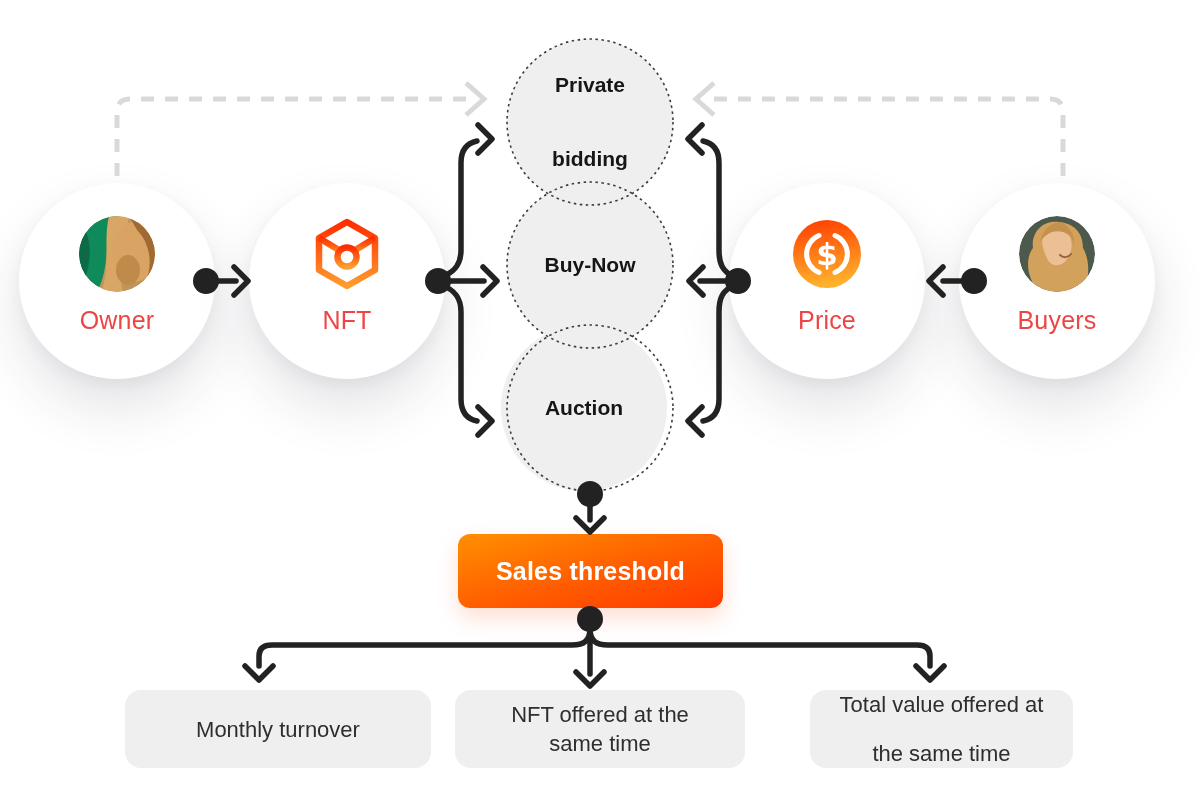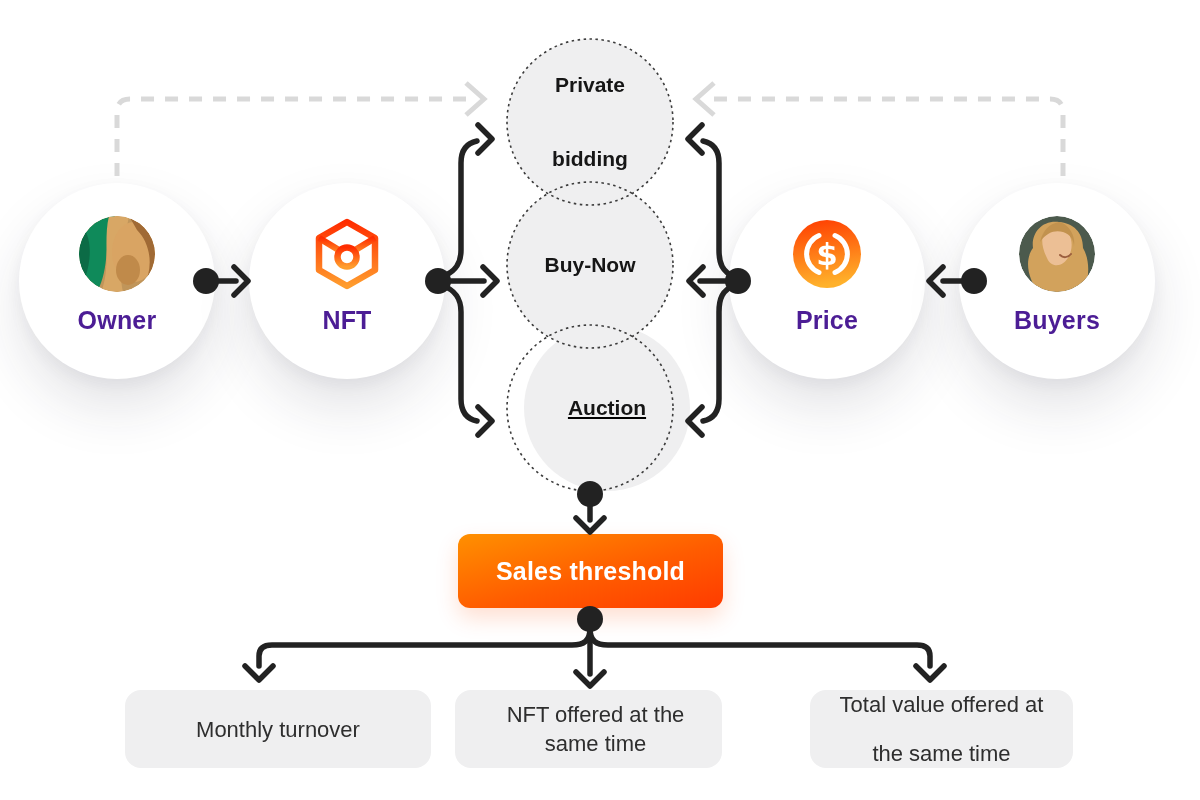--- a/index.html
+++ b/index.html
@@ -11,21 +11,21 @@
   .node{
     position:absolute;width:196px;height:196px;background:#ffffff;border-radius:50%;
     box-shadow:0 28px 55px rgba(35,35,60,.13), 0 6px 16px rgba(35,35,60,.05);
     z-index:1;
   }
   .node .avatar{
     position:absolute;left:60px;top:33px;width:76px;height:76px;border-radius:50%;overflow:hidden;
   }
   .node .nlabel{
     position:absolute;left:0;right:0;top:123px;text-align:center;
-    font-size:25px;font-weight:700;color:#4c1d95;letter-spacing:.2px;
+    font-size:25px;font-weight:400;color:#ef4444;letter-spacing:.2px;
   }
   
   .option{
     position:absolute;width:166px;height:166px;border-radius:50%;background:#efeff0;
     display:flex;flex-direction:column;align-items:center;justify-content:center;
     text-align:center;z-index:1;gap:44px;
   }
   .option span{display:block;font-size:21px;font-weight:700;color:#161616;line-height:30px;}
   
   .threshold{
@@ -131,32 +131,32 @@
     <div class="nlabel">Buyers</div>
   </div>
 
   <div class="option" style="left:507px;top:39px;">
     <span>Private</span>
     <span>bidding</span>
   </div>
   <div class="option" style="left:507px;top:182px;">
     <span>Buy-Now</span>
   </div>
-  <div class="option" style="left:524px;top:325px;text-decoration:underline;">
+  <div class="option" style="left:501px;top:325px;">
     <span>Auction</span>
   </div>
 
   <div class="threshold">
     <span>Sales threshold</span>
   </div>
 
   <div class="outcome" style="left:125px;width:306px;">
     <span>Monthly turnover</span>
   </div>
-  <div class="outcome" style="left:455px;width:253px;padding-left:14px;">
+  <div class="outcome" style="left:455px;width:290px;">
     <span>NFT offered at the</span>
     <span>same time</span>
   </div>
   <div class="outcome" style="left:810px;width:263px;justify-content:space-between;">
     <span>Total value offered at</span>
     <span>the same time</span>
   </div>
 
   <svg class="connectors" width="1200" height="800" viewBox="0 0 1200 800">
 

